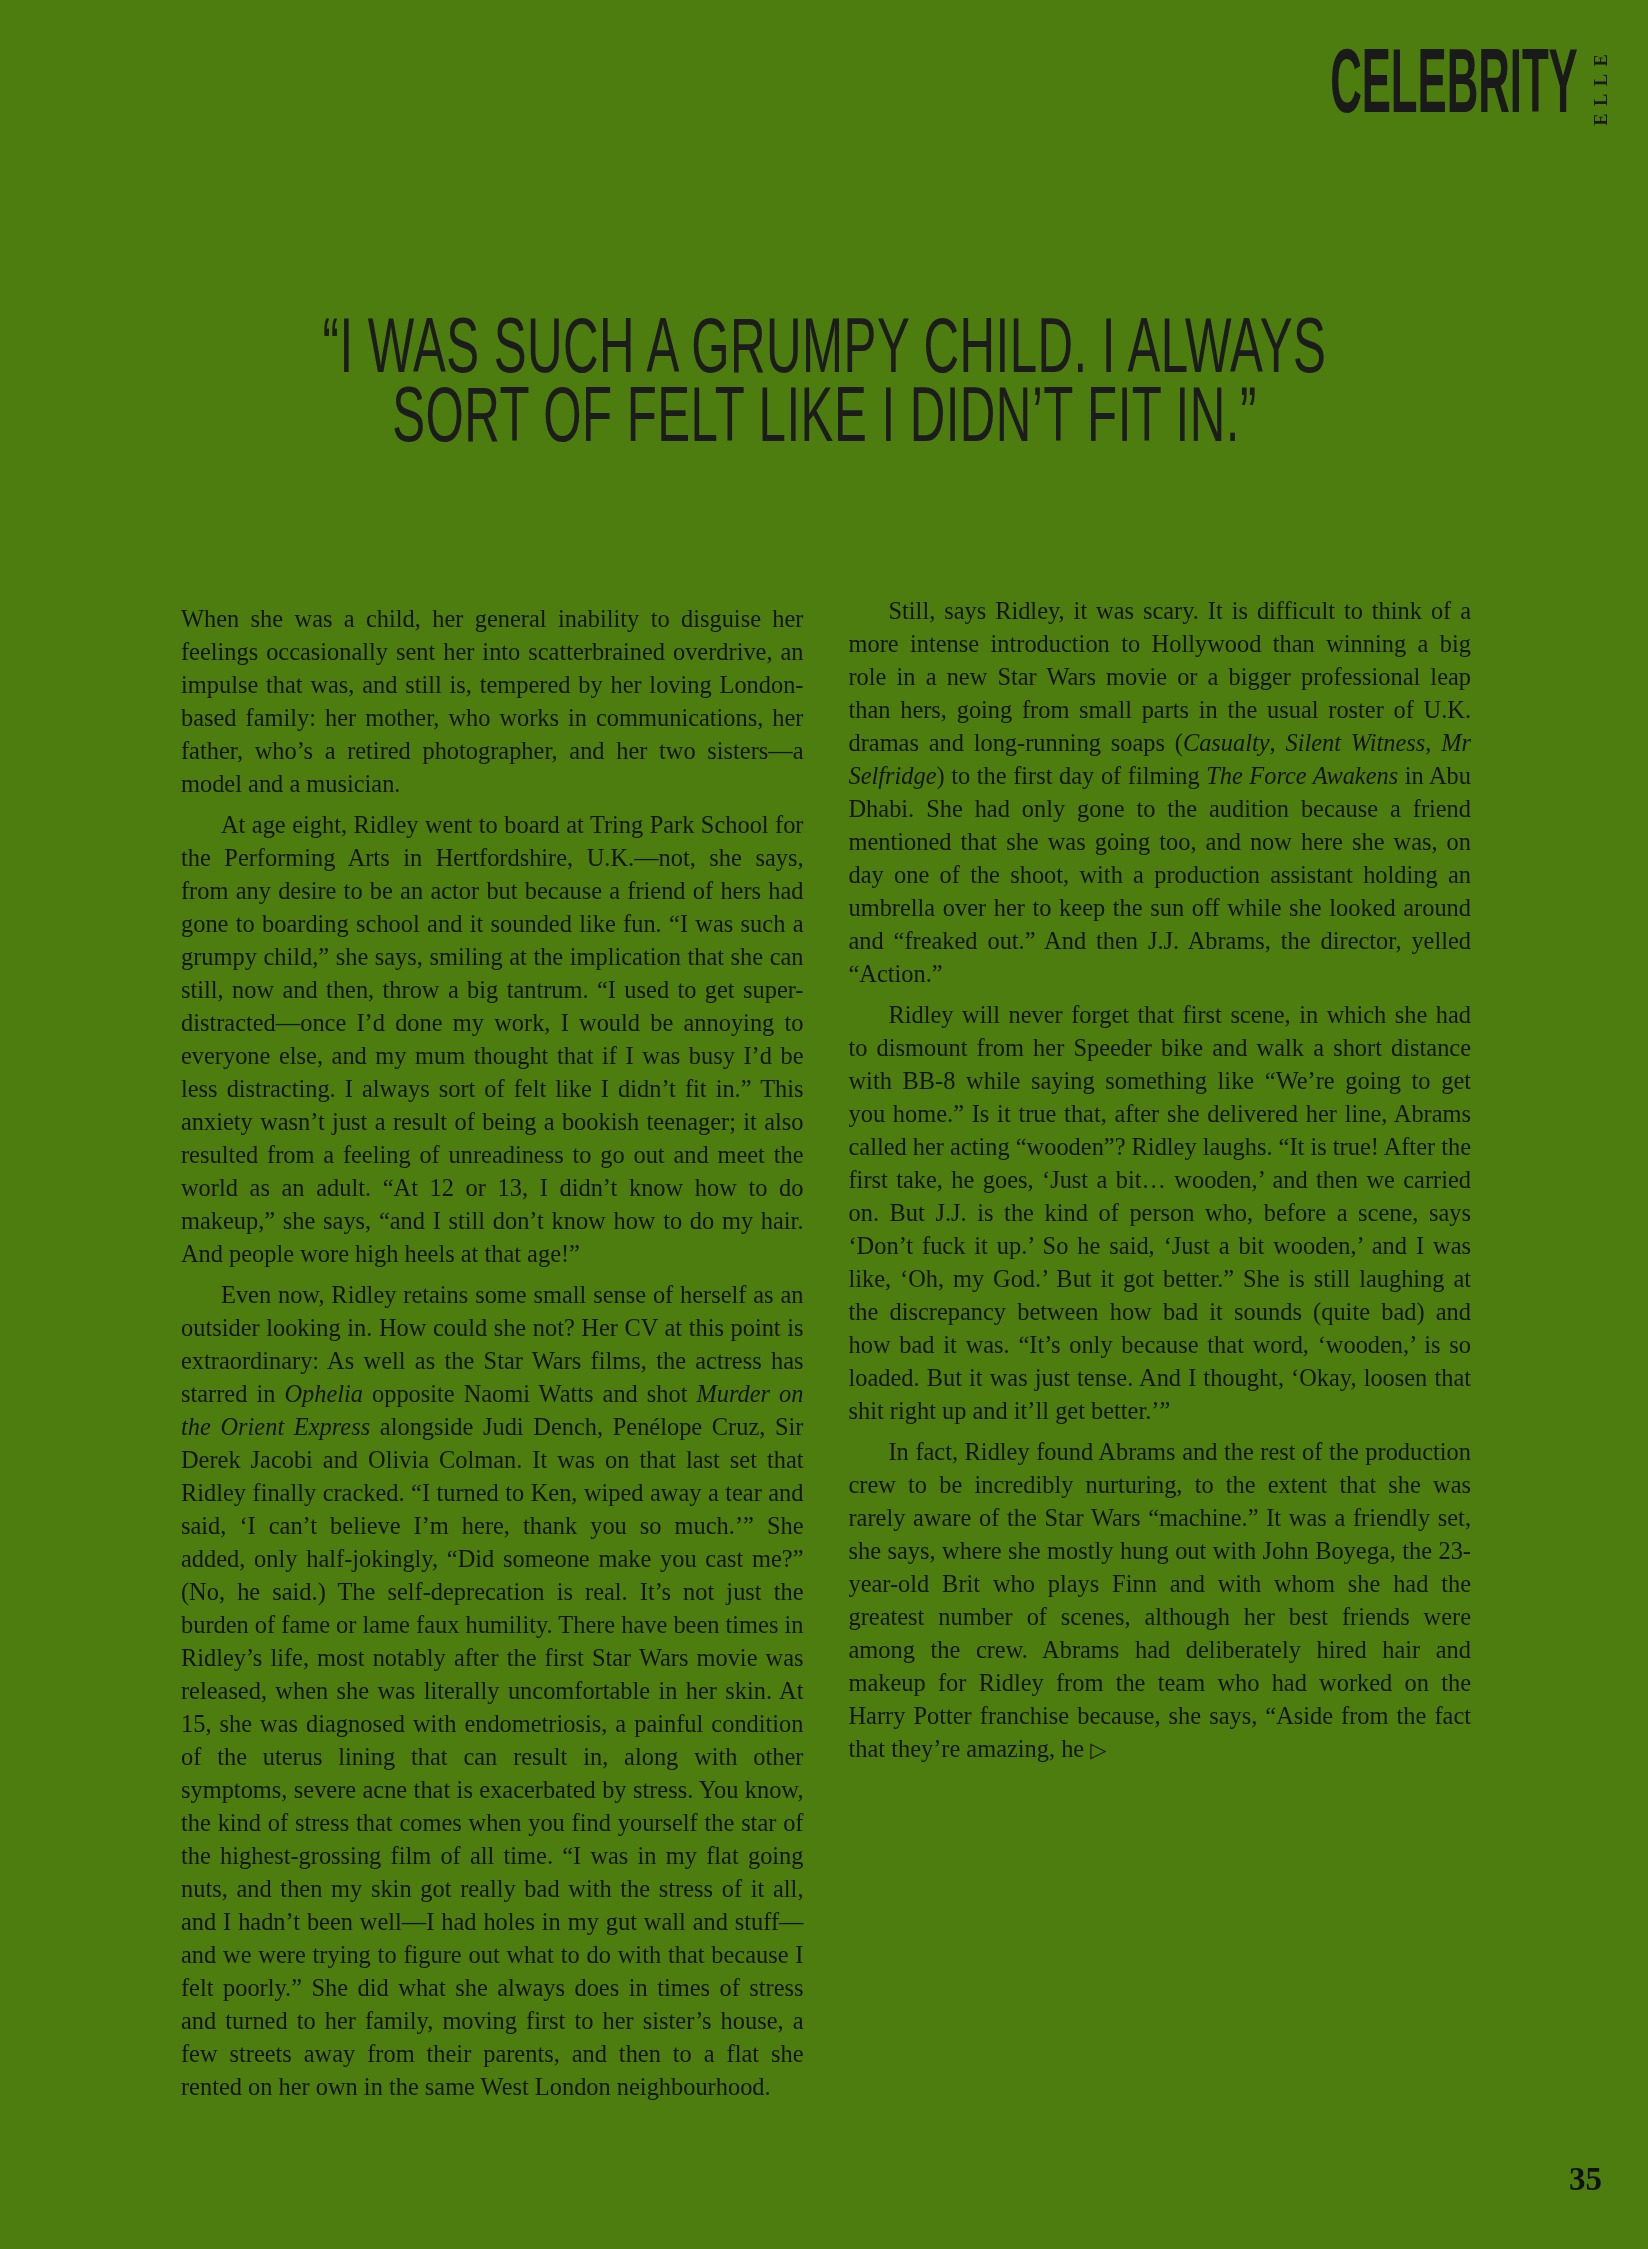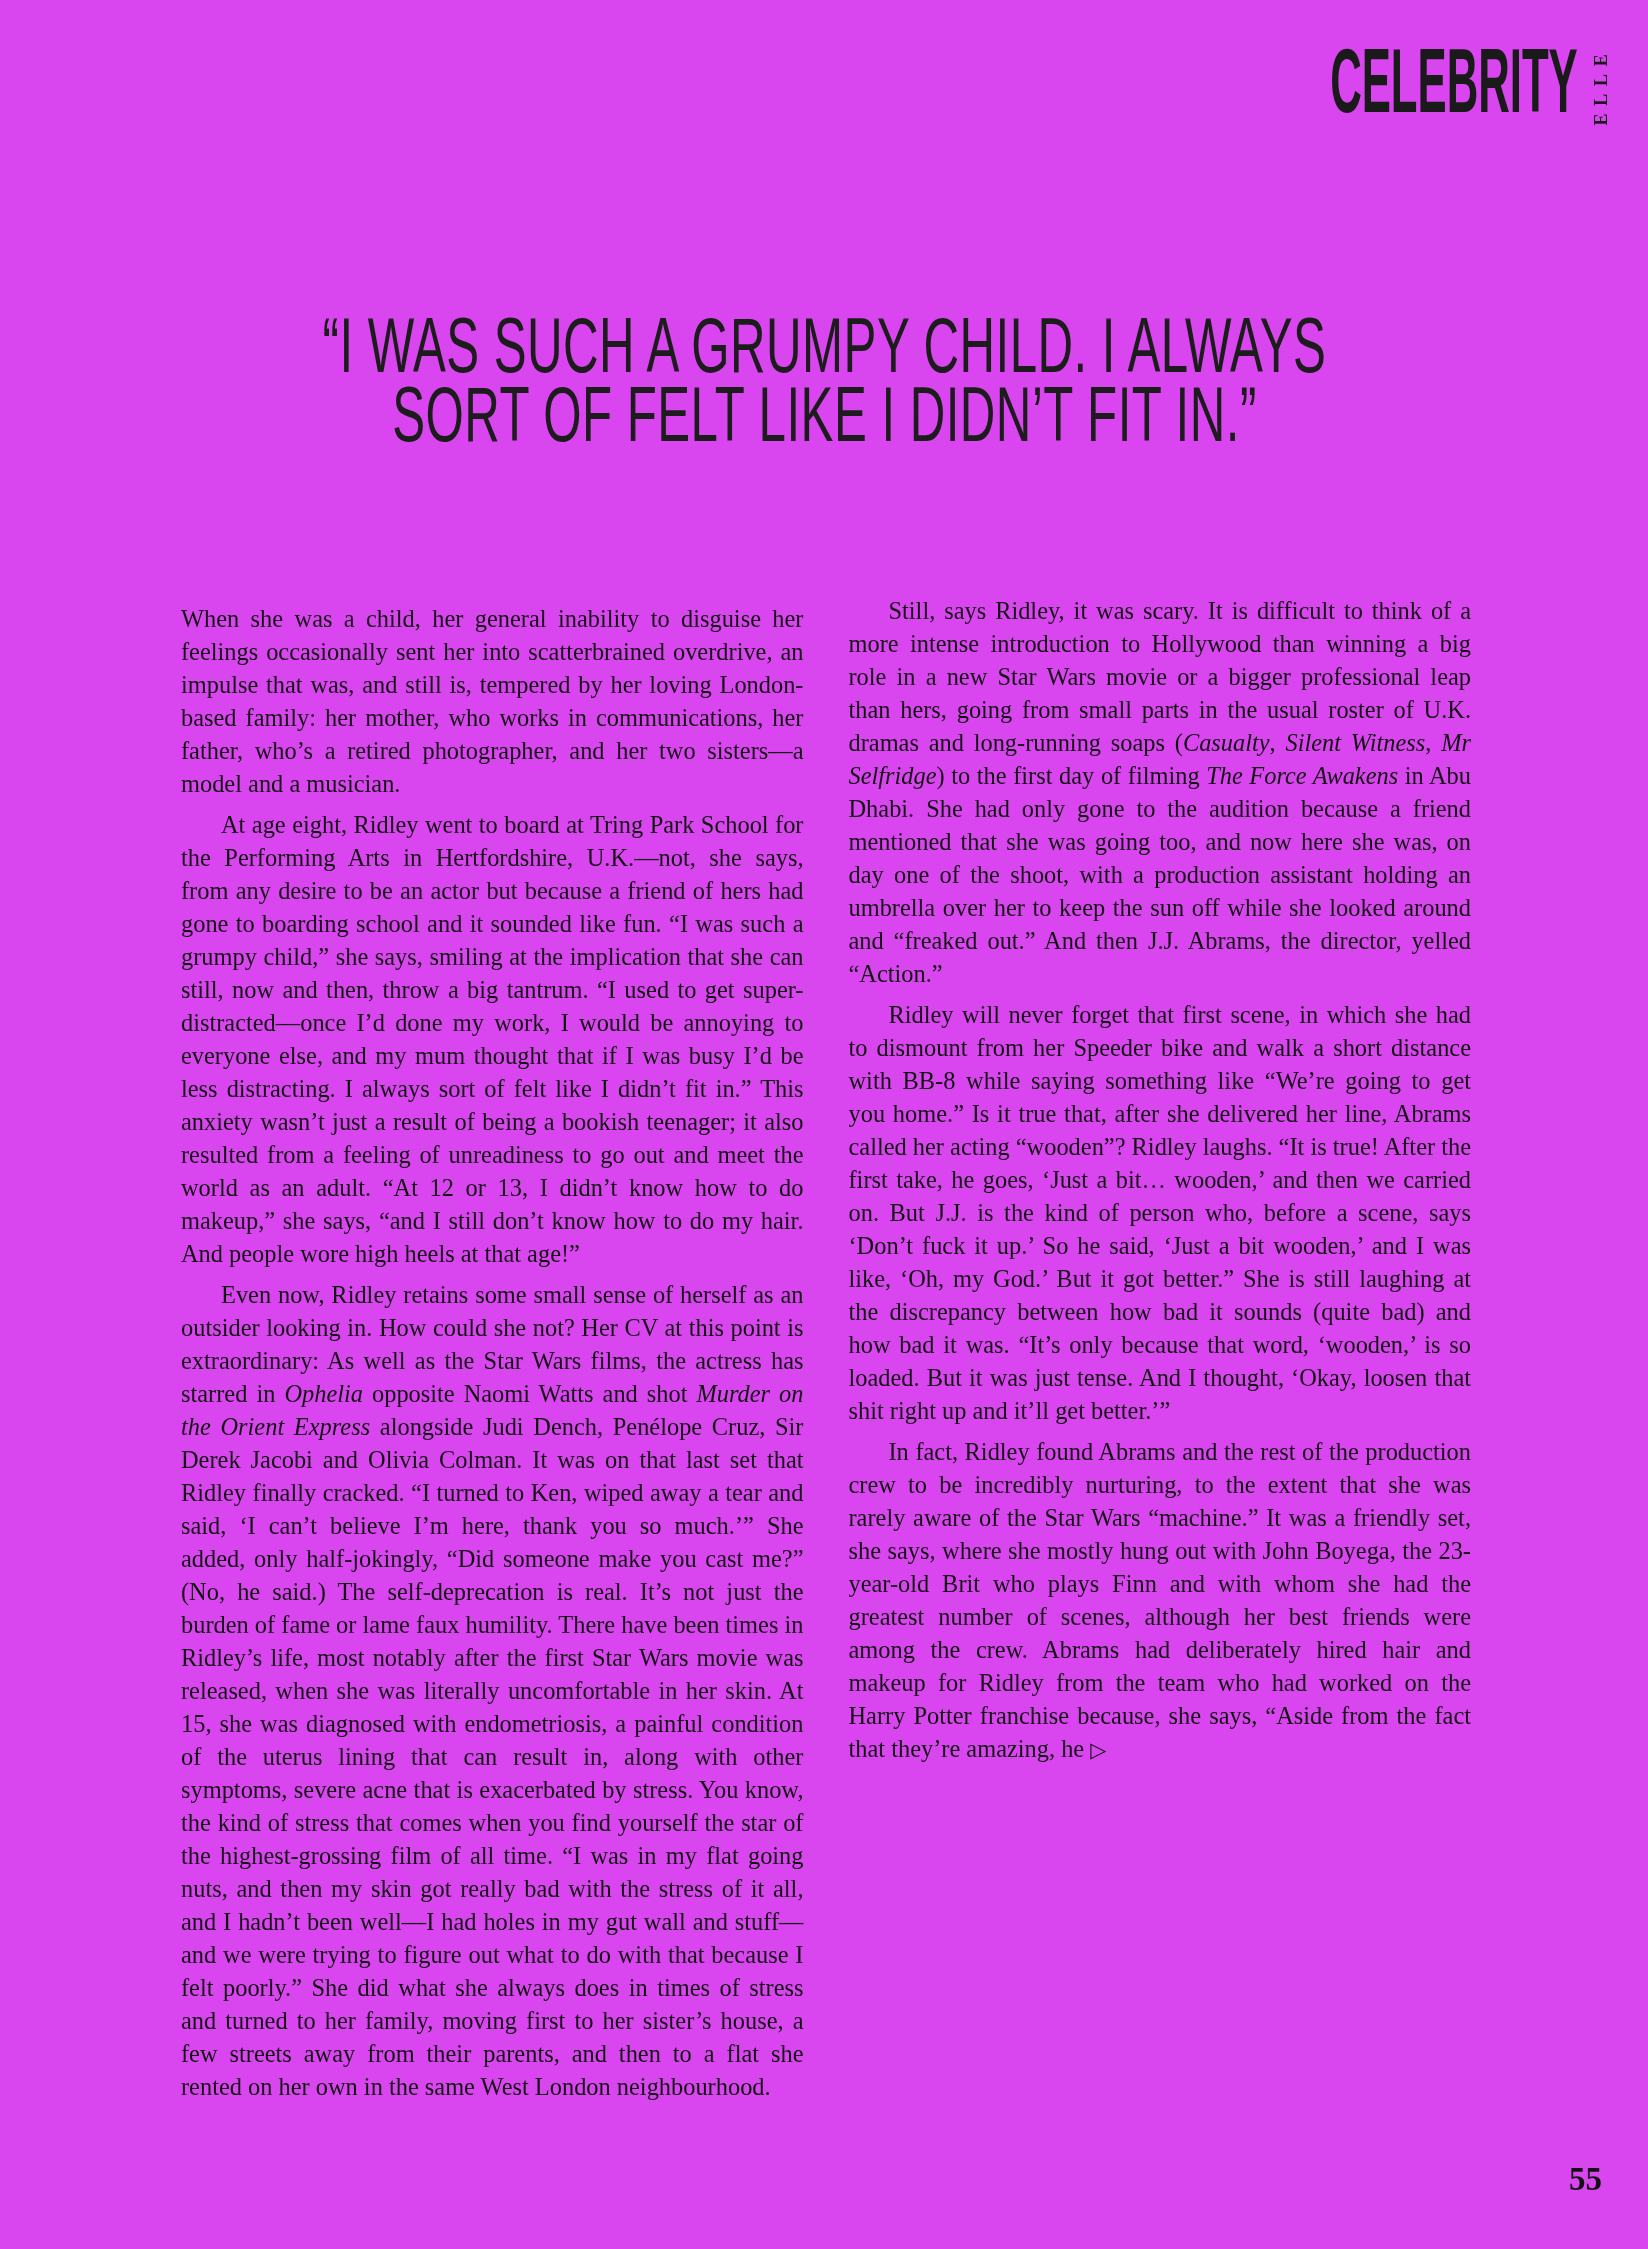--- a/index.html
+++ b/index.html
@@ -1,20 +1,20 @@
 <!DOCTYPE html>
 <html lang="en" style="font-size:11px"><head>
 <meta charset="utf-8">
 <style>
   html, body { margin: 0; padding: 0; background: #e8e8e8; }
   .page {
     position: relative;
     width: 1649px;
     height: 2250px;
-    background: #d946ef;
+    background: #4d7c0f;
     font-family: "Liberation Serif", serif;
     color: #151515;
     overflow: hidden;
   }
 
   
   .section-title {
     position: absolute;
     top: 35px;
     right: 71px;
@@ -125,16 +125,16 @@
 
   <div class="article-body">
       <p class="para"><span>When she was a child, her general inability to disguise her feelings occasionally sent her into scatterbrained overdrive, an impulse that was, and still is, tempered by her loving London-based family: her mother, who works in communications, her father, who’s a retired photographer, and her two sisters—a model and a musician.</span></p>
       <p class="para indent"><span>At age eight, Ridley went to board at Tring Park School for the Performing Arts in Hertfordshire, U.K.—not, she says, from any desire to be an actor but because a friend of hers had gone to boarding school and it sounded like fun. “I was such a grumpy child,” she says, smiling at the implication that she can still, now and then, throw a big tantrum. “I used to get super-distracted—once I’d done my work, I would be annoying to everyone else, and my mum thought that if I was busy I’d be less distracting. I always sort of felt like I didn’t fit in.” This anxiety wasn’t just a result of being a bookish teenager; it also resulted from a feeling of unreadiness to go out and meet the world as an adult. “At 12 or 13, I didn’t know how to do makeup,” she says, “and I still don’t know how to do my hair. And people wore high heels at that age!”</span></p>
       <p class="para indent"><span>Even now, Ridley retains some small sense of herself as an outsider looking in. How could she not? Her CV at this point is extraordinary: As well as the Star Wars films, the actress has starred in </span><span class="it">Ophelia</span><span> opposite Naomi Watts and shot </span><span class="it">Murder on the Orient Express</span><span> alongside Judi Dench, Penélope Cruz, Sir Derek Jacobi and Olivia Colman. It was on that last set that Ridley finally cracked. “I turned to Ken, wiped away a tear and said, ‘I can’t believe I’m here, thank you so much.’” She added, only half-jokingly, “Did someone make you cast me?” (No, he said.) The self-deprecation is real. It’s not just the burden of fame or lame faux humility. There have been times in Ridley’s life, most notably after the first Star Wars movie was released, when she was literally uncomfortable in her skin. At 15, she was diagnosed with endometriosis, a painful condition of the uterus lining that can result in, along with other symptoms, severe acne that is exacerbated by stress. You know, the kind of stress that comes when you find yourself the star of the highest-grossing film of all time. “I was in my flat going nuts, and then my skin got really bad with the stress of it all, and I hadn’t been well—I had holes in my gut wall and stuff—and we were trying to figure out what to do with that because I felt poorly.” She did what she always does in times of stress and turned to her family, moving first to her sister’s house, a few streets away from their parents, and then to a flat she rented on her own in the same West London neighbourhood.</span></p>
       <p class="para indent"><span>Still, says Ridley, it was scary. It is difficult to think of a more intense introduction to Hollywood than winning a big role in a new Star Wars movie or a bigger professional leap than hers, going from small parts in the usual roster of U.K. dramas and long-running soaps (</span><span class="it">Casualty</span><span>, </span><span class="it">Silent Witness</span><span>, </span><span class="it">Mr Selfridge</span><span>) to the first day of filming </span><span class="it">The Force Awakens</span><span> in Abu Dhabi. She had only gone to the audition because a friend mentioned that she was going too, and now here she was, on day one of the shoot, with a production assistant holding an umbrella over her to keep the sun off while she looked around and “freaked out.” And then J.J. Abrams, the director, yelled “Action.”</span></p>
       <p class="para indent"><span>Ridley will never forget that first scene, in which she had to dismount from her Speeder bike and walk a short distance with BB-8 while saying something like “We’re going to get you home.” Is it true that, after she delivered her line, Abrams called her acting “wooden”? Ridley laughs. “It is true! After the first take, he goes, ‘Just a bit… wooden,’ and then we carried on. But J.J. is the kind of person who, before a scene, says ‘Don’t fuck it up.’ So he said, ‘Just a bit wooden,’ and I was like, ‘Oh, my God.’ But it got better.” She is still laughing at the discrepancy between how bad it sounds (quite bad) and how bad it was. “It’s only because that word, ‘wooden,’ is so loaded. But it was just tense. And I thought, ‘Okay, loosen that shit right up and it’ll get better.’”</span></p>
       <p class="para indent"><span>In fact, Ridley found Abrams and the rest of the production crew to be incredibly nurturing, to the extent that she was rarely aware of the Star Wars “machine.” It was a friendly set, she says, where she mostly hung out with John Boyega, the 23-year-old Brit who plays Finn and with whom she had the greatest number of scenes, although her best friends were among the crew. Abrams had deliberately hired hair and makeup for Ridley from the team who had worked on the Harry Potter franchise because, she says, “Aside from the fact that they’re amazing, he </span><span class="marker">▷</span></p>
     </div>
 
-  <div class="page-number">55</div>
+  <div class="page-number">35</div>
 
 </div>
 
 
 </body></html>

